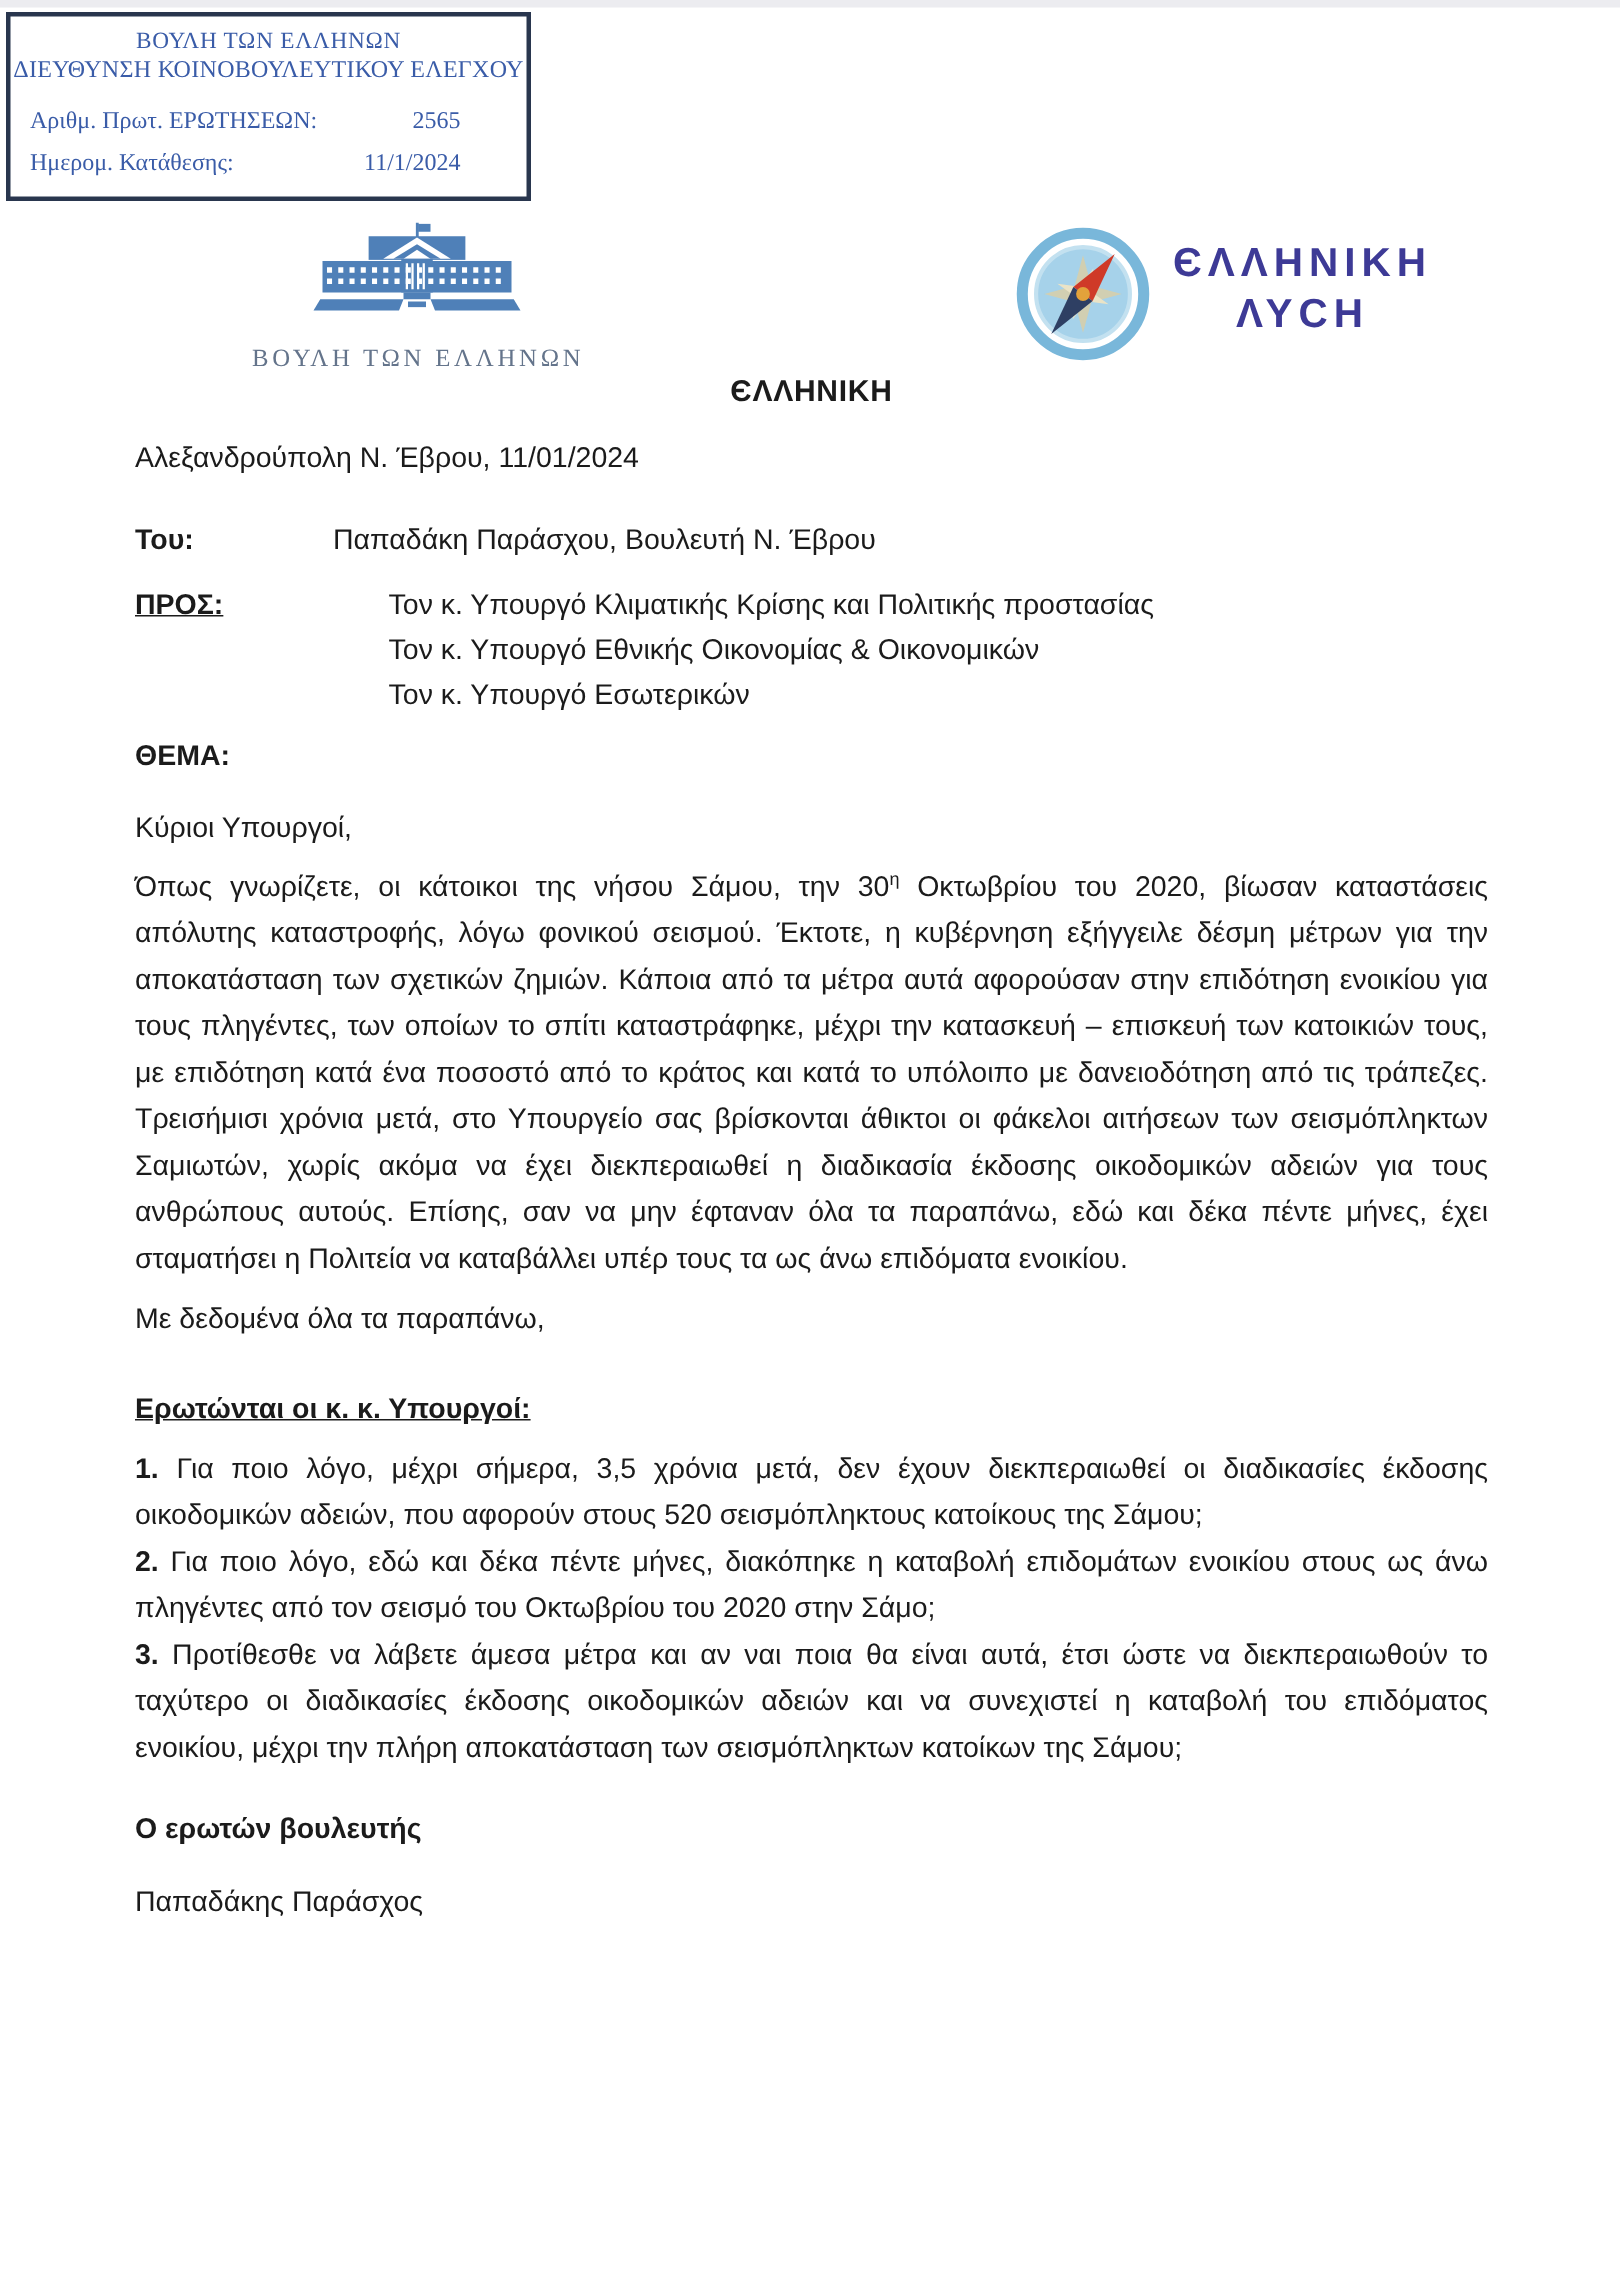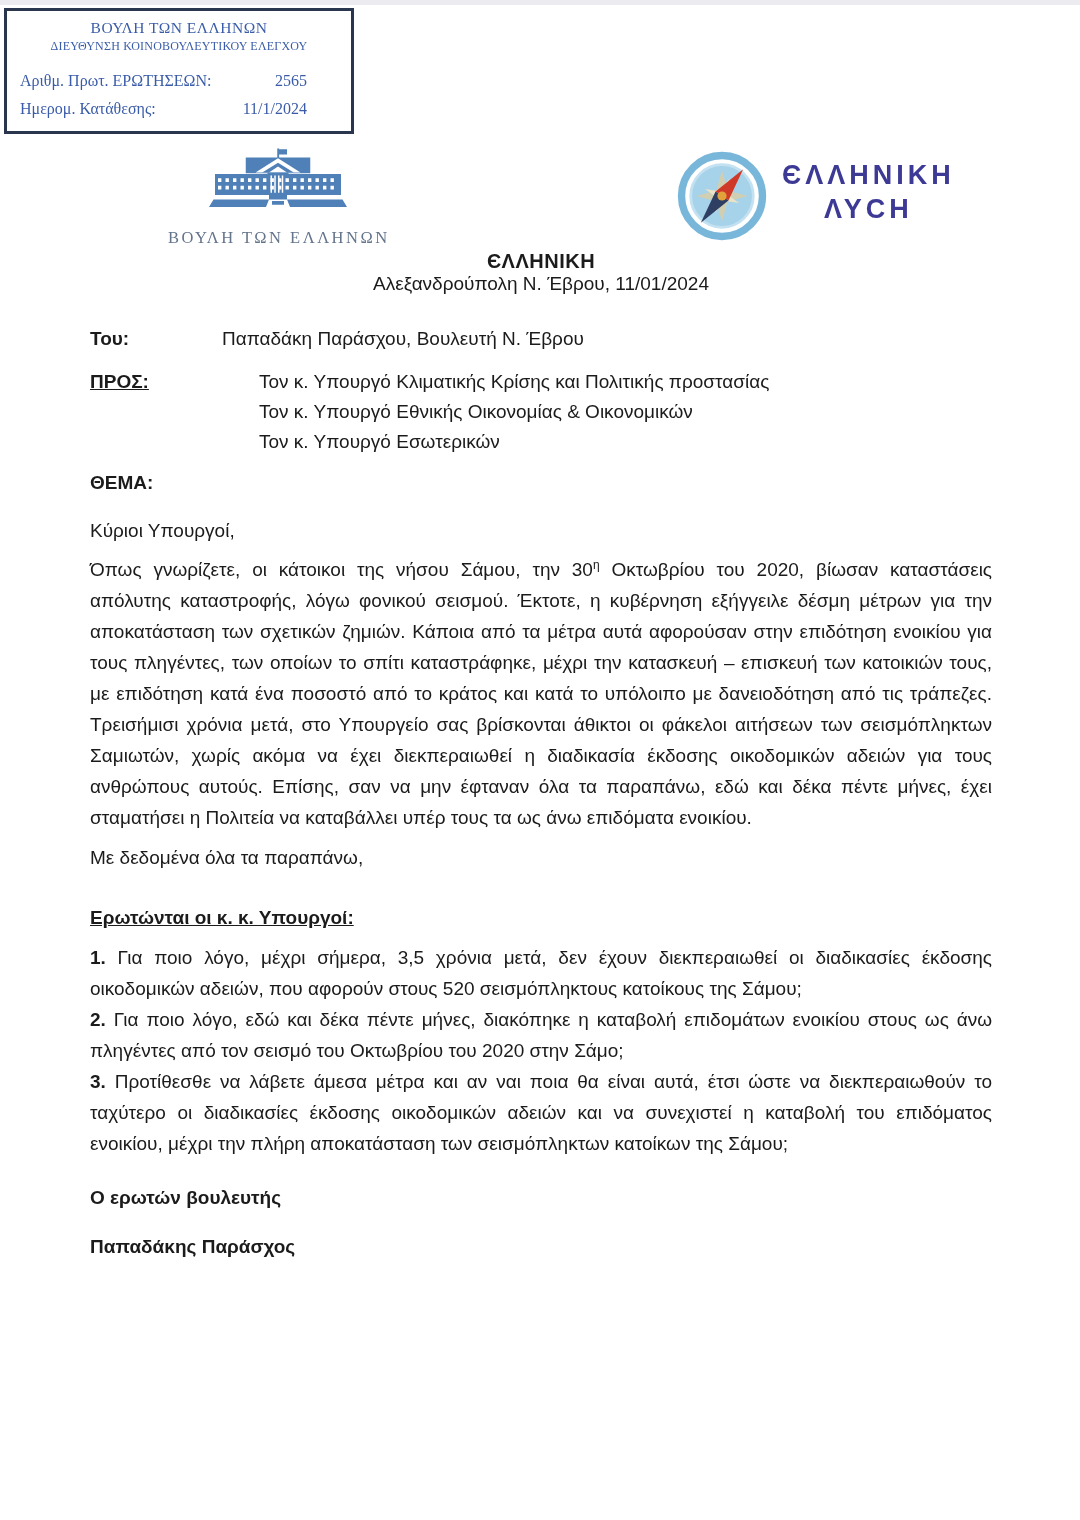--- a/index.html
+++ b/index.html
@@ -24,21 +24,21 @@
   .stamp{
     position:absolute;left:4px;top:8px;width:350px;height:126px;
     border:3px solid var(--stamp-border);
     box-sizing:border-box;
     font-family:"Liberation Serif","DejaVu Serif",serif;
     color:var(--stamp-blue);
     background:#fff;
   }
   .stamp-org{ text-align:center;padding-top:7px;line-height:19px; }
   .stamp-org-1{font-size:15.5px;letter-spacing:.5px;}
-  .stamp-org-2{font-size:12px;letter-spacing:.2px;}
+  .stamp-org-2{font-size:16px;letter-spacing:.2px;}
   .stamp-row{
     display:flex;justify-content:space-between;
     padding:0 44px 0 13px;font-size:16px;
   }
   .stamp-row.first{margin-top:16px;}
   .stamp-row.second{margin-top:10px;gap:20px;}
 
   
   .parl-logo{position:absolute;left:168px;top:148px;width:220px;text-align:center;}
   .parl-caption{
@@ -53,39 +53,39 @@
   .party-text{
     margin-left:14px;margin-top:-8px;
     color:var(--party-indigo);
     font-weight:bold;font-size:27px;letter-spacing:4px;
     text-align:center;line-height:34px;
   }
 
   
   .letter{position:absolute;left:90px;top:250px;width:902px;font-size:19px;}
   .title{font-weight:bold;font-size:20px;text-align:center;letter-spacing:.5px;}
-  .dateline{text-align:center;}
+  .dateline{margin-top:22px;text-align:left;}
 
   .addr-row{display:grid;grid-template-columns:132px 1fr;}
   .addr-from{margin-top:33px;}
   .addr-to{margin-top:17px;line-height:30px;gap:37px;}
   .addr-subject{margin-top:10px;line-height:31px;}
   .addr-label{font-weight:bold;}
   .u{text-decoration:underline;}
   .subject-text{text-align:justify;}
 
   .salutation{margin:22px 0 0 0;}
   .body-p{margin:12px 0 0 0;line-height:31px;text-align:justify;}
   .body-p sup{font-size:12px;line-height:0;}
   .transition{margin:14px 0 0 0;}
   .q-heading{margin:38px 0 0 0;font-weight:bold;text-decoration:underline;}
   .q-list{margin-top:13px;}
   .q-list p.q{margin:0;line-height:31px;text-align:justify;}
   .sig-role{margin:28px 0 0 0;font-weight:bold;}
-  .sig-name{margin:27px 0 0 0;font-weight:bold;}
+  .sig-name{margin:27px 0 0 0;font-weight:normal;}
 </style>
 </head>
 <body>
 
 <div class="top-strip"></div>
 
 <div class="stamp">
   <div class="stamp-org">
     <div class="stamp-org-1">ΒΟΥΛΗ ΤΩΝ ΕΛΛΗΝΩΝ</div>
     <div class="stamp-org-2">ΔΙΕΥΘΥΝΣΗ ΚΟΙΝΟΒΟΥΛΕΥΤΙΚΟΥ ΕΛΕΓΧΟΥ</div>

